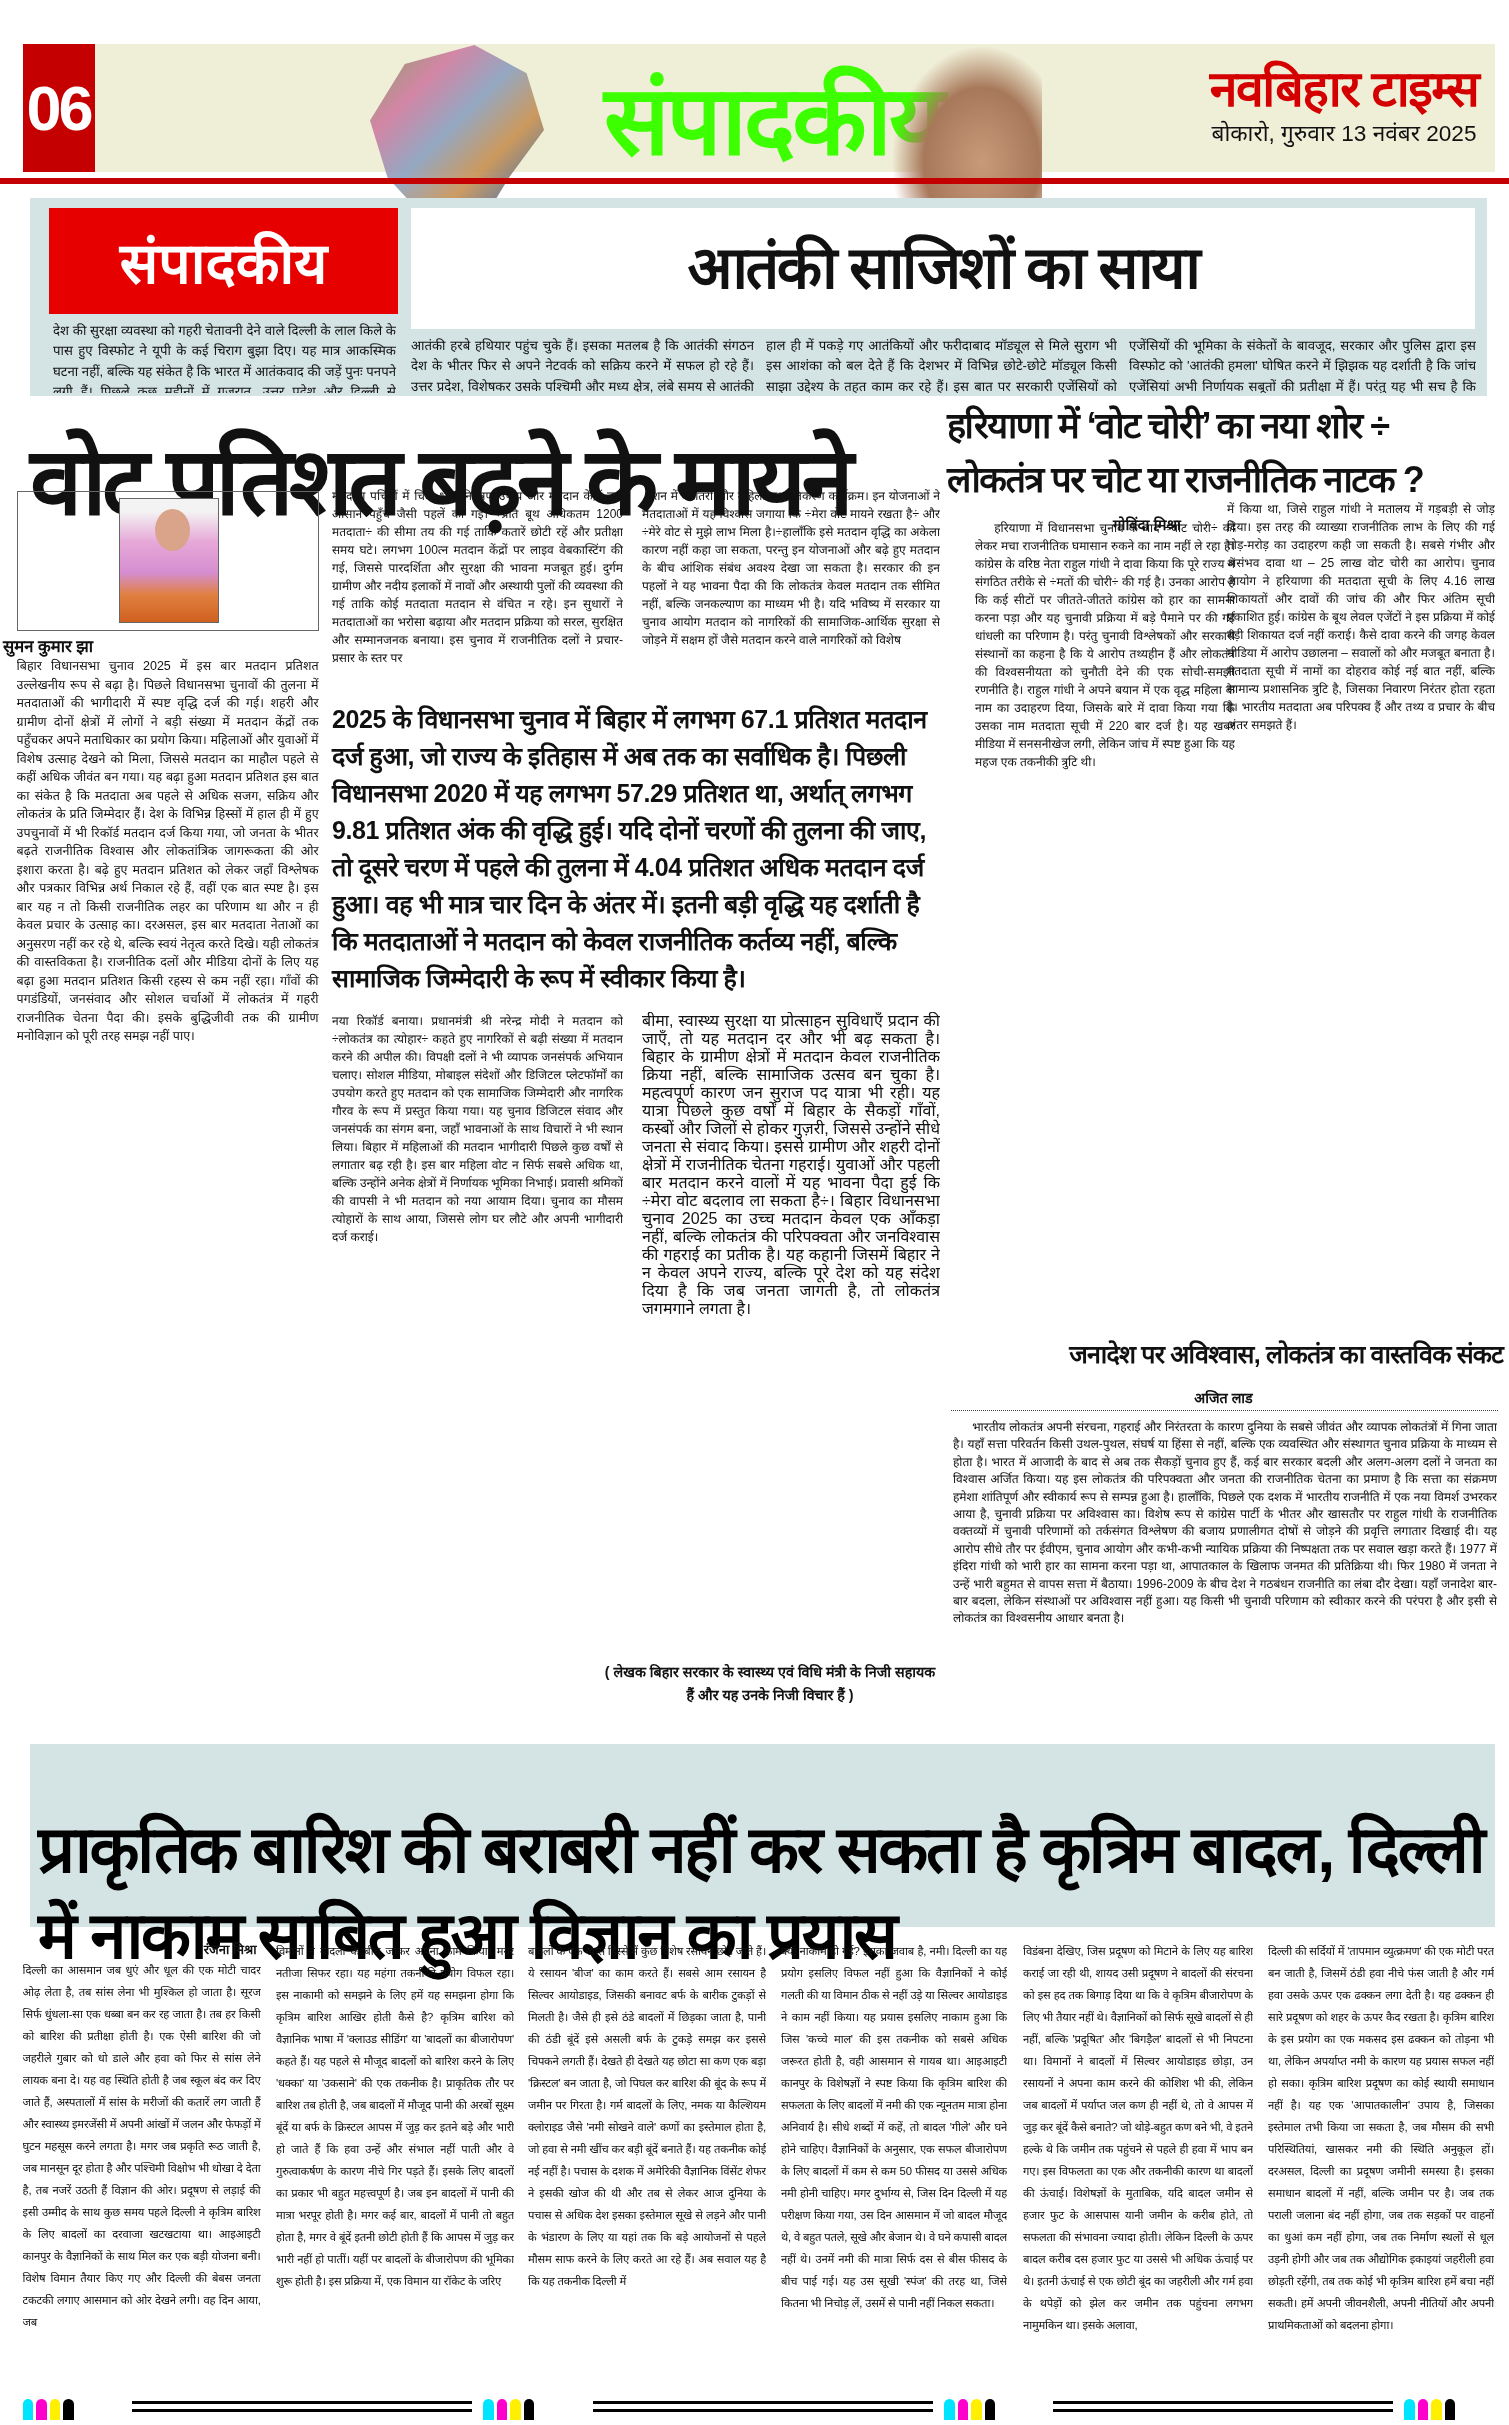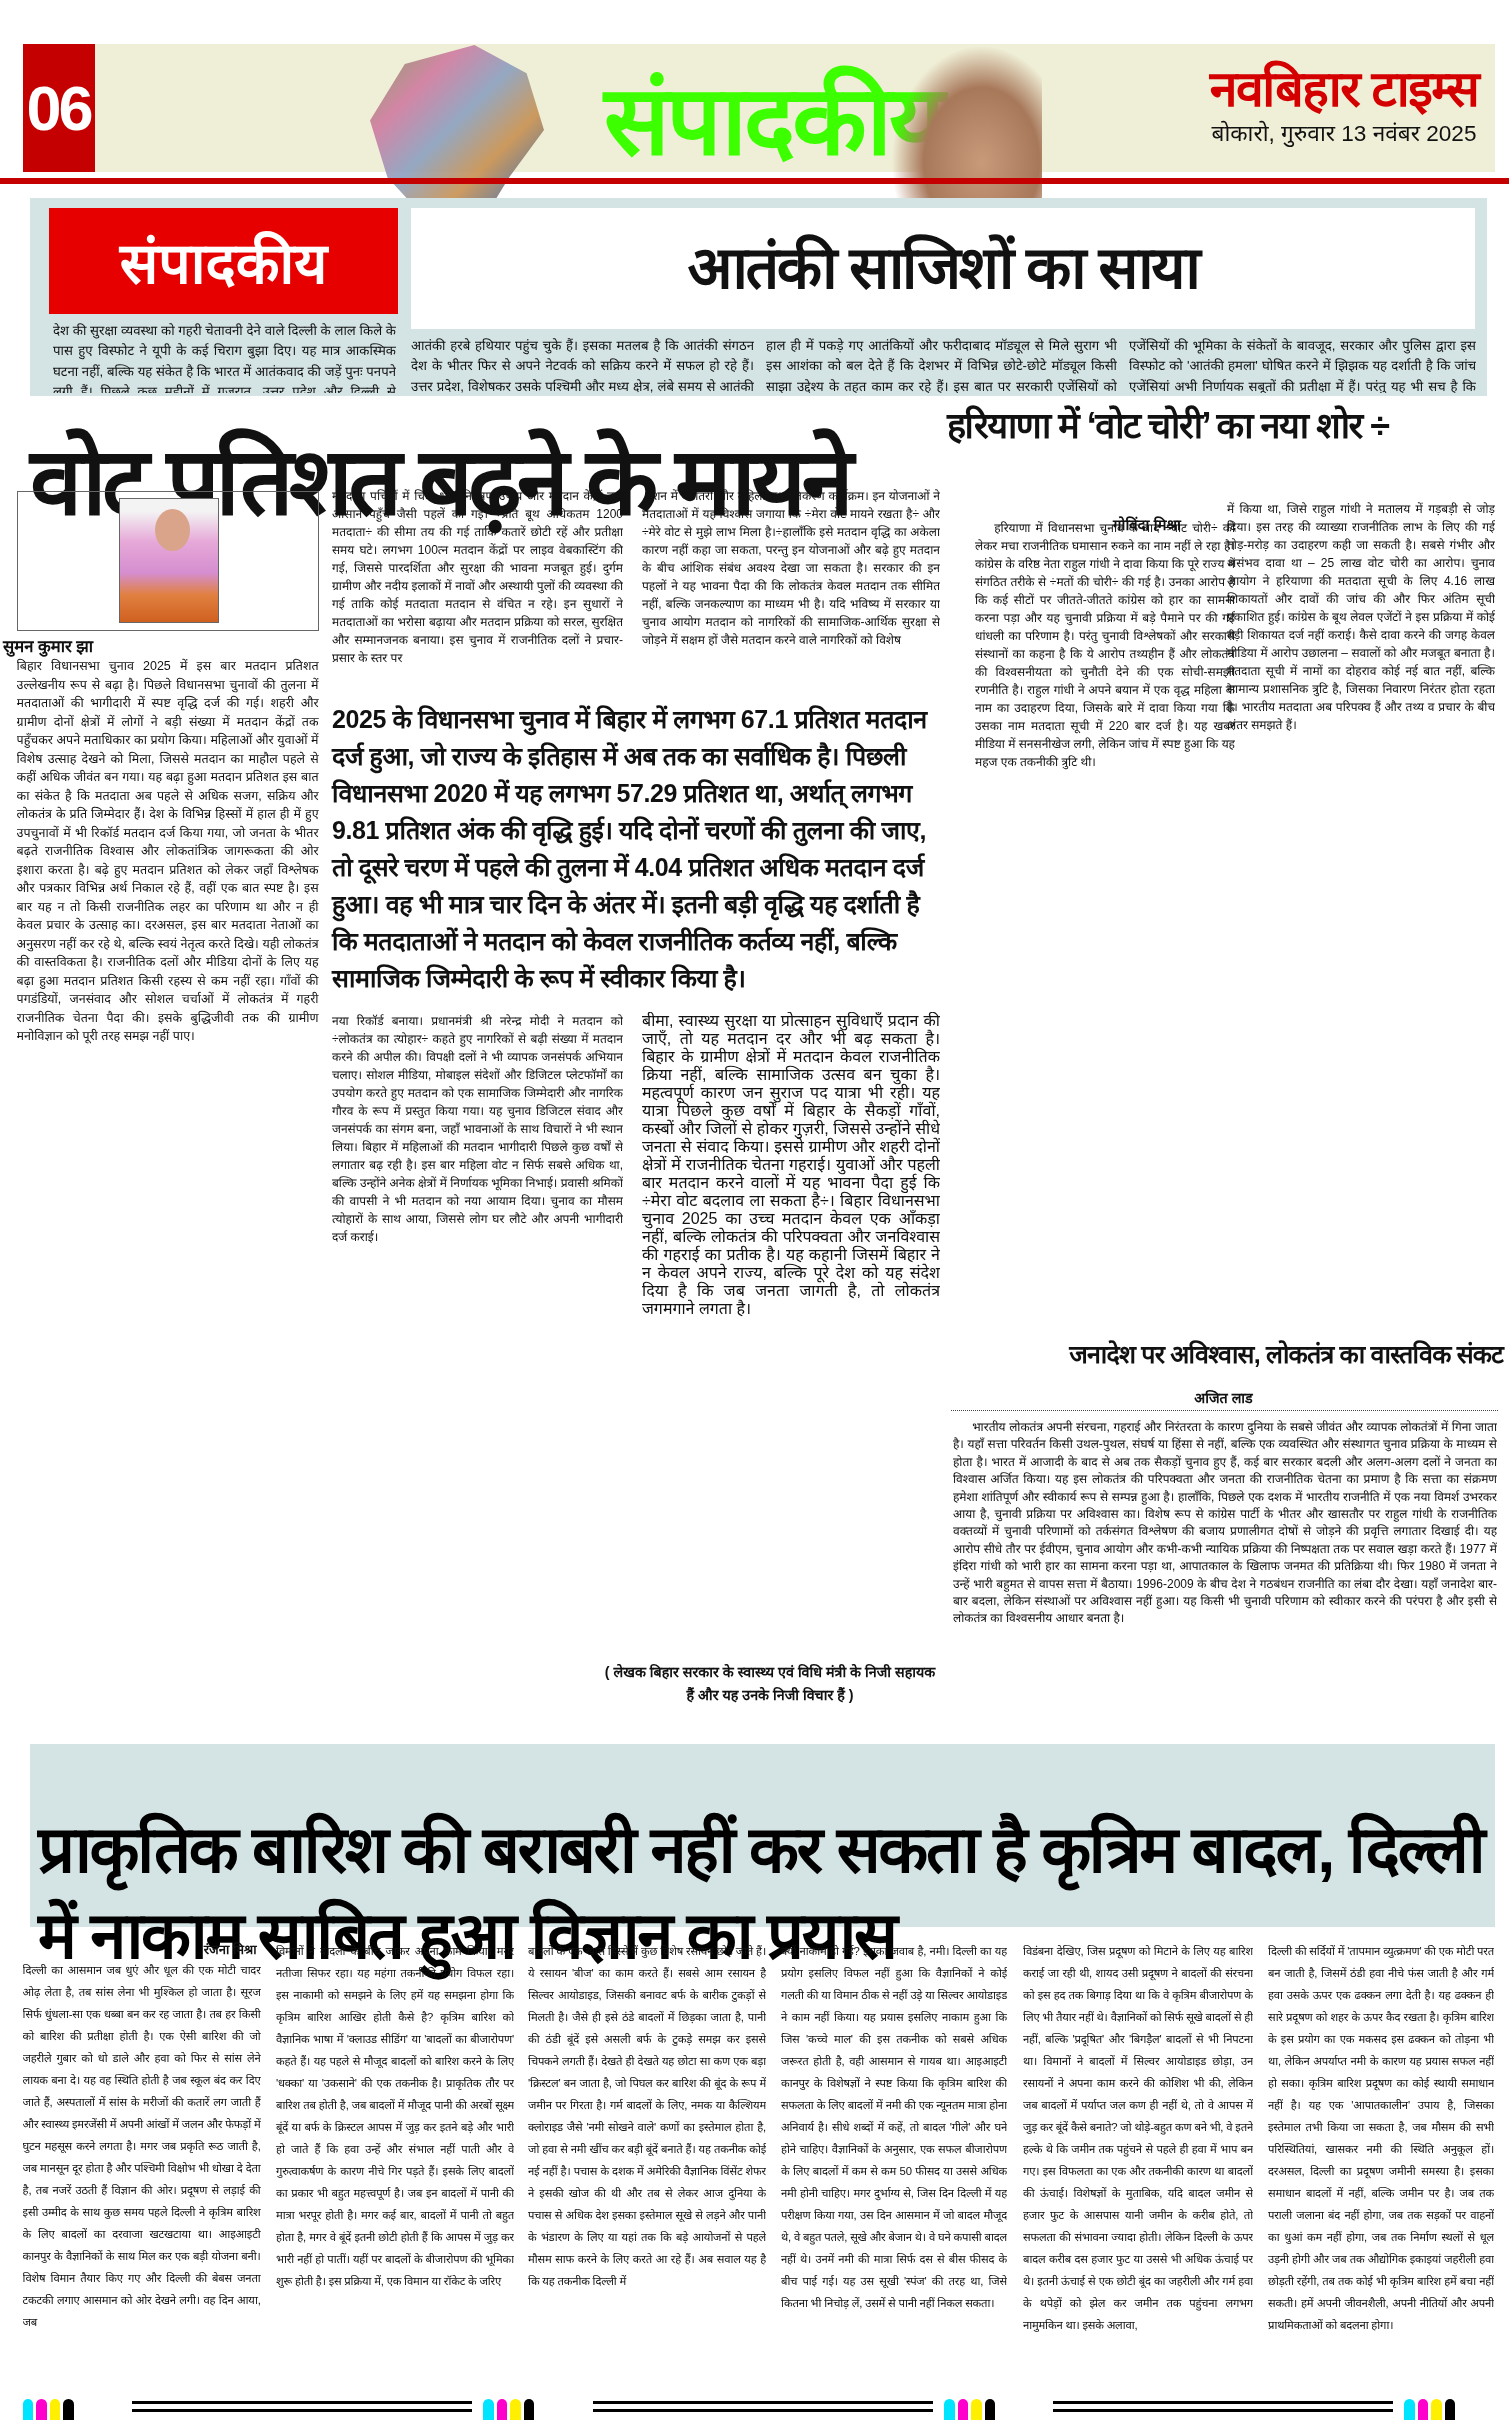--- a/index.html
+++ b/index.html
@@ -98,20 +98,21 @@
 <div class="col txt" style="left:332px;top:1012px;width:291px;height:721px;font-size:12px;line-height:18px;">
   <p style="text-indent:0">नया रिकॉर्ड बनाया। प्रधानमंत्री श्री नरेन्द्र मोदी ने मतदान को ÷लोकतंत्र का त्योहार÷ कहते हुए नागरिकों से बढ़ी संख्या में मतदान करने की अपील की। विपक्षी दलों ने भी व्यापक जनसंपर्क अभियान चलाए। सोशल मीडिया, मोबाइल संदेशों और डिजिटल प्लेटफॉर्मों का उपयोग करते हुए मतदान को एक सामाजिक जिम्मेदारी और नागरिक गौरव के रूप में प्रस्तुत किया गया। यह चुनाव डिजिटल संवाद और जनसंपर्क का संगम बना, जहाँ भावनाओं के साथ विचारों ने भी स्थान लिया। बिहार में महिलाओं की मतदान भागीदारी पिछले कुछ वर्षों से लगातार बढ़ रही है। इस बार महिला वोट न सिर्फ सबसे अधिक था, बल्कि उन्होंने अनेक क्षेत्रों में निर्णायक भूमिका निभाई। प्रवासी श्रमिकों की वापसी ने भी मतदान को नया आयाम दिया। चुनाव का मौसम त्योहारों के साथ आया, जिससे लोग घर लौटे और अपनी भागीदारी दर्ज कराई।</p>
 </div>
 <div class="col txt" style="left:642px;top:1012px;width:298px;height:642px;font-size:16px;line-height:18px;">
   <p style="text-indent:0">बीमा, स्वास्थ्य सुरक्षा या प्रोत्साहन सुविधाएँ प्रदान की जाएँ, तो यह मतदान दर और भी बढ़ सकता है। बिहार के ग्रामीण क्षेत्रों में मतदान केवल राजनीतिक क्रिया नहीं, बल्कि सामाजिक उत्सव बन चुका है। महत्वपूर्ण कारण जन सुराज पद यात्रा भी रही। यह यात्रा पिछले कुछ वर्षों में बिहार के सैकड़ों गाँवों, कस्बों और जिलों से होकर गुज़री, जिससे उन्होंने सीधे जनता से संवाद किया। इससे ग्रामीण और शहरी दोनों क्षेत्रों में राजनीतिक चेतना गहराई। युवाओं और पहली बार मतदान करने वालों में यह भावना पैदा हुई कि ÷मेरा वोट बदलाव ला सकता है÷। बिहार विधानसभा चुनाव 2025 का उच्च मतदान केवल एक आँकड़ा नहीं, बल्कि लोकतंत्र की परिपक्वता और जनविश्वास की गहराई का प्रतीक है। यह कहानी जिसमें बिहार ने न केवल अपने राज्य, बल्कि पूरे देश को यह संदेश दिया है कि जब जनता जागती है, तो लोकतंत्र जगमगाने लगता है।</p>
 </div>
 <div class="abs note">( लेखक बिहार सरकार के स्वास्थ्य एवं विधि मंत्री के निजी सहायक हैं और यह उनके निजी विचार हैं )</div>
 
 <div class="abs har-head">
   <div>हरियाणा में ‘वोट चोरी’ का नया शोर ÷</div>
+  <div>लोकतंत्र पर चोट या राजनीतिक नाटक ?</div>
 </div>
 <div class="abs byline2">गोविंदा मिश्रा</div>
 <div class="col txt" style="left:951px;top:519px;width:260px;height:800px;font-size:12px;line-height:18px;margin-left:24px;">
   <p>हरियाणा में विधानसभा चुनाव के बाद ÷वोट चोरी÷ को लेकर मचा राजनीतिक घमासान रुकने का नाम नहीं ले रहा है। कांग्रेस के वरिष्ठ नेता राहुल गांधी ने दावा किया कि पूरे राज्य में संगठित तरीके से ÷मतों की चोरी÷ की गई है। उनका आरोप है कि कई सीटों पर जीतते-जीतते कांग्रेस को हार का सामना करना पड़ा और यह चुनावी प्रक्रिया में बड़े पैमाने पर की गई धांधली का परिणाम है। परंतु चुनावी विश्लेषकों और सरकारी संस्थानों का कहना है कि ये आरोप तथ्यहीन हैं और लोकतंत्र की विश्वसनीयता को चुनौती देने की एक सोची-समझी रणनीति है। राहुल गांधी ने अपने बयान में एक वृद्ध महिला के नाम का उदाहरण दिया, जिसके बारे में दावा किया गया कि उसका नाम मतदाता सूची में 220 बार दर्ज है। यह खबर मीडिया में सनसनीखेज लगी, लेकिन जांच में स्पष्ट हुआ कि यह महज एक तकनीकी त्रुटि थी।</p>
 </div>
 <div class="col txt" style="left:1227px;top:500px;width:268px;height:823px;font-size:12px;line-height:18px;">
   <p style="text-indent:0">में किया था, जिसे राहुल गांधी ने मतालय में गड़बड़ी से जोड़ दिया। इस तरह की व्याख्या राजनीतिक लाभ के लिए की गई तोड़-मरोड़ का उदाहरण कही जा सकती है। सबसे गंभीर और असंभव दावा था – 25 लाख वोट चोरी का आरोप। चुनाव आयोग ने हरियाणा की मतदाता सूची के लिए 4.16 लाख शिकायतों और दावों की जांच की और फिर अंतिम सूची प्रकाशित हुई। कांग्रेस के बूथ लेवल एजेंटों ने इस प्रक्रिया में कोई बड़ी शिकायत दर्ज नहीं कराई। कैसे दावा करने की जगह केवल मीडिया में आरोप उछालना – सवालों को और मजबूत बनाता है। मतदाता सूची में नामों का दोहराव कोई नई बात नहीं, बल्कि सामान्य प्रशासनिक त्रुटि है, जिसका निवारण निरंतर होता रहता है। भारतीय मतदाता अब परिपक्व हैं और तथ्य व प्रचार के बीच अंतर समझते हैं।</p>
 </div>
 <div class="abs jana-head">जनादेश पर अविश्वास, लोकतंत्र का वास्तविक संकट</div>
 <div class="abs byline3">अजित लाड</div>

